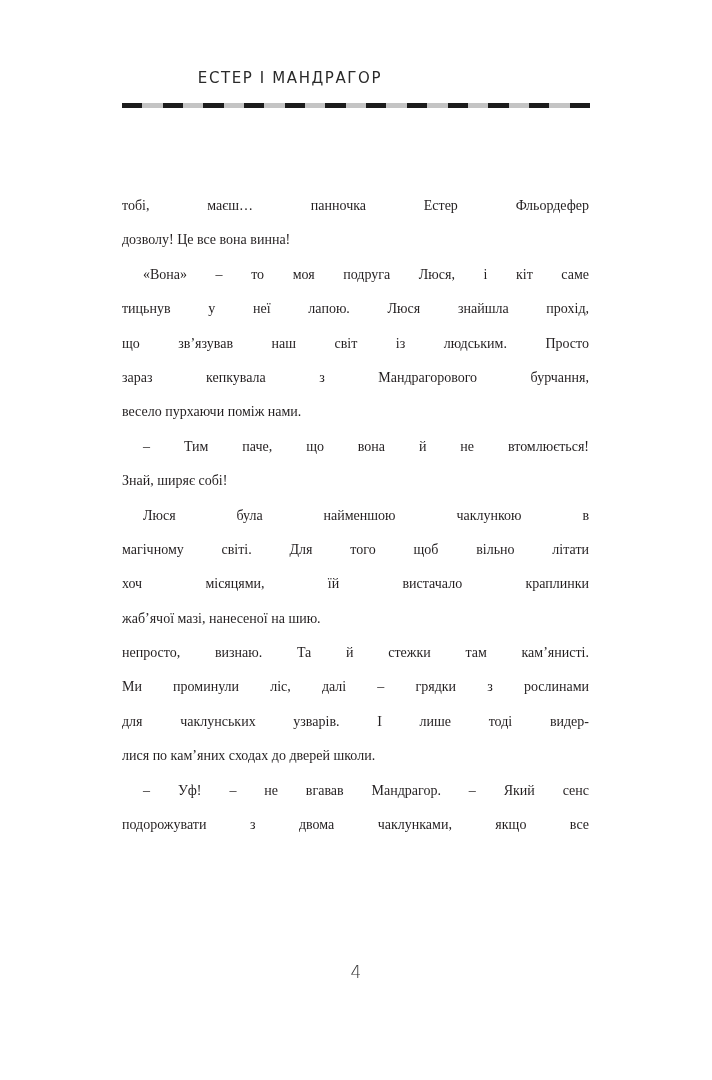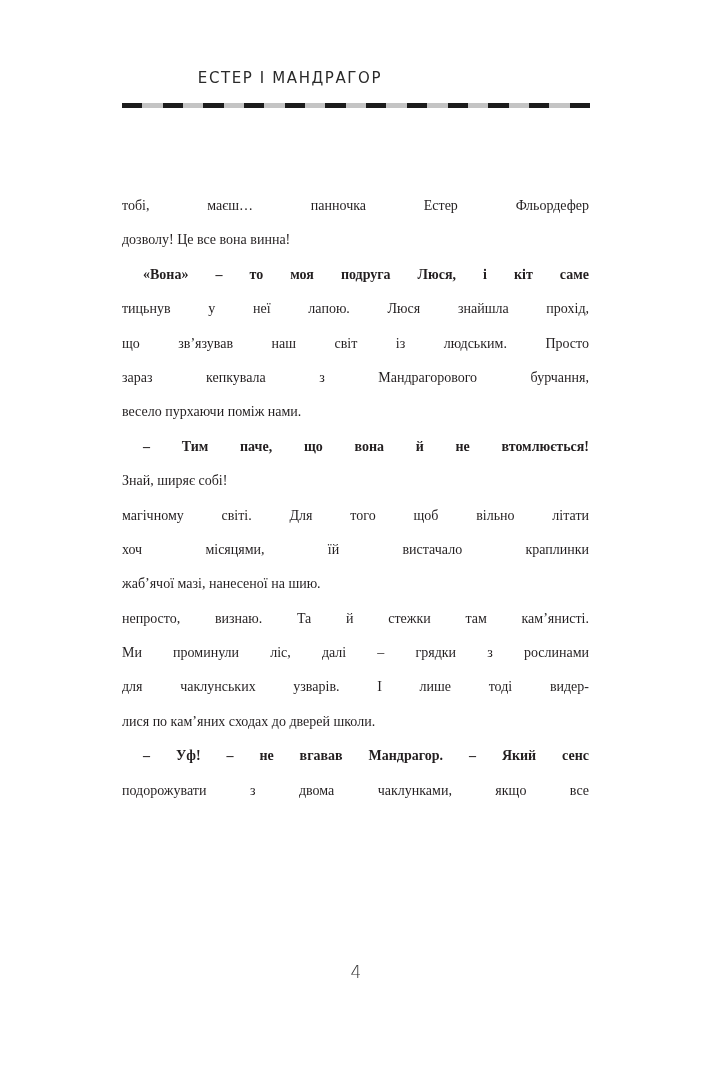--- a/index.html
+++ b/index.html
@@ -55,21 +55,21 @@
     .line {
       display: block;
       text-align: justify;
       text-align-last: justify;
       white-space: nowrap;
       height: 34.4px;
     }
     .line.last {
       text-align-last: left;
     }
-    .line.indent { padding-left: 21px; font-weight: bold; }
+    .line.indent { padding-left: 21px; }
 
     .folio {
       position: absolute;
       left: 0;
       width: 712px;
       top: 960px;
       text-align: center;
       font-family: "DejaVu Sans", sans-serif;
       font-size: 17px;
       font-weight: 300;
@@ -111,20 +111,21 @@
 <div class="text-block" id="textblock">
     <span class="line">тобі, маєш… панночка Естер Фльордефер</span>
     <span class="line last">дозволу! Це все вона винна!</span>
     <span class="line indent">«Вона» – то моя подруга Люся, і кіт саме</span>
     <span class="line">тицьнув у неї лапою. Люся знайшла прохід,</span>
     <span class="line">що зв’язував наш світ із людським. Просто</span>
     <span class="line">зараз кепкувала з Мандрагорового бурчання,</span>
     <span class="line last">весело пурхаючи поміж нами.</span>
     <span class="line indent">– Тим паче, що вона й не втомлюється!</span>
     <span class="line last">Знай, ширяє собі!</span>
+    <span class="line indent">Люся була найменшою чаклункою в</span>
     <span class="line">магічному світі. Для того щоб вільно літати</span>
     <span class="line">хоч місяцями, їй вистачало краплинки</span>
     <span class="line last">жаб’ячої мазі, нанесеної на шию.</span>
     <span class="line">непросто, визнаю. Та й стежки там кам’янисті.</span>
     <span class="line">Ми проминули ліс, далі – грядки з рослинами</span>
     <span class="line">для чаклунських узварів. І лише тоді видер-</span>
     <span class="line last">лися по кам’яних сходах до дверей школи.</span>
     <span class="line indent">– Уф! – не вгавав Мандрагор. – Який сенс</span>
     <span class="line">подорожувати з двома чаклунками, якщо все</span>
   </div>

